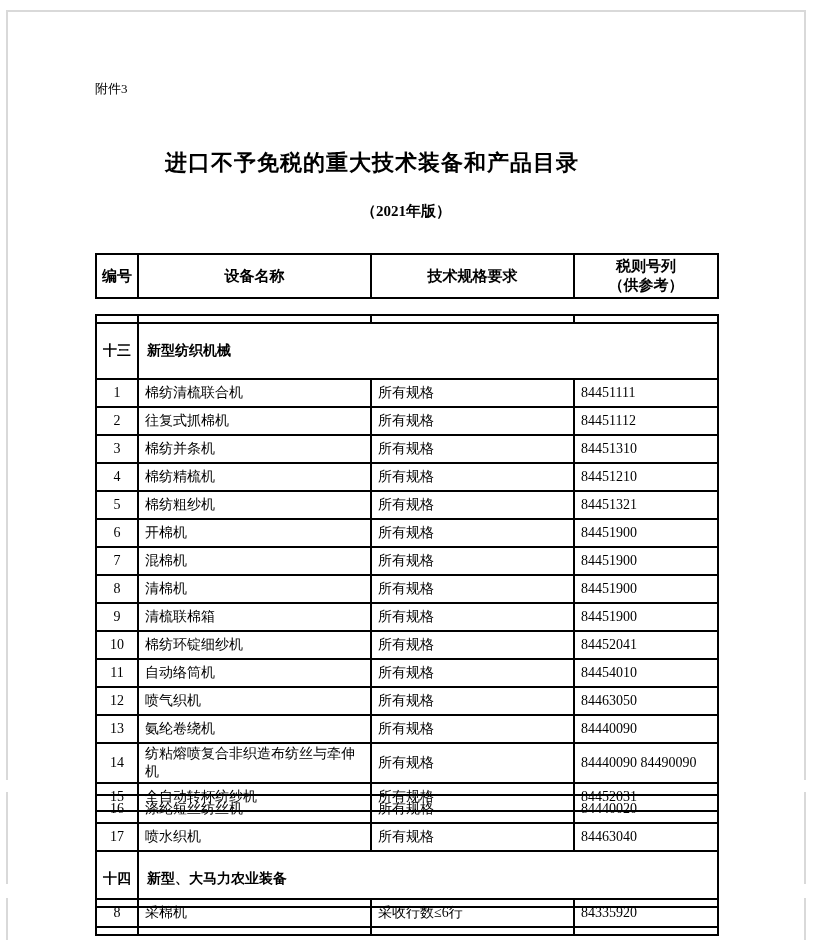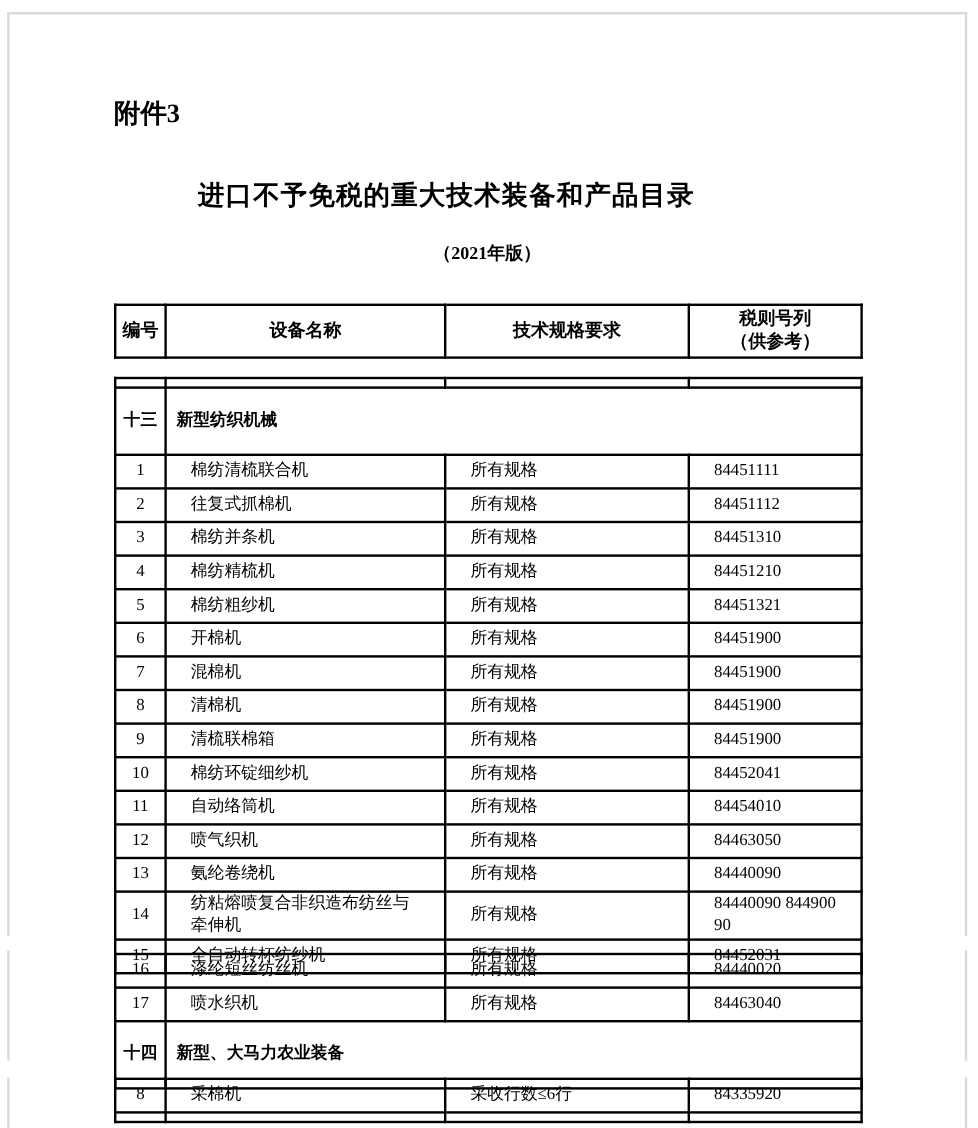--- a/index.html
+++ b/index.html
@@ -5,34 +5,34 @@
   html,body{margin:0;padding:0}
   body{
     width:815px;height:940px;position:relative;overflow:hidden;
     background:#ffffff;color:#000;
     font-family:"Liberation Serif","DejaVu Serif",serif;
   }
   .abs{position:absolute}
   
   .page-edge{position:absolute;background:#d9d9d9}
   
-  .attach{left:95px;top:80px;font-size:22px;font-weight:bold}
+  .attach{left:95px;top:80px;font-size:13px;font-weight:normal}
   .title{left:6px;top:148px;width:732px;text-align:center;font-size:22px;font-weight:bold;letter-spacing:1px}
   .subtitle{left:6px;top:202px;width:800px;text-align:center;font-size:15px;font-weight:600}
   
   .doc-table{
     position:absolute;left:95px;width:622px;
     border-collapse:collapse;table-layout:fixed;
   }
   .doc-table td,.doc-table th{
     border:2px solid #000;overflow:hidden;vertical-align:middle;
     font-size:14px;line-height:18px;white-space:normal;word-break:break-all;
   }
   .c-no{text-align:center;padding:1px 2px}
-  .c-name,.c-spec,.c-tariff{text-align:left;padding:1px 20px}
+  .c-name,.c-spec,.c-tariff{text-align:left;padding:1px 6px}
   .c-tariff{font-size:15px}
   .r{height:28px}
   .r-hdr{height:40px}
   .r-hdr th{font-size:15px;font-weight:bold;text-align:center;line-height:19px;padding:2px}
   .r-sec{height:42px}
   .sec-no{font-weight:bold;font-size:16px;text-align:center}
   .sec-title{font-weight:bold;font-size:16px;text-align:left;padding:18px 8px}
   .r-sliver{height:8px}
   .r-sliver td{padding:0}
   .t-hdr{top:253px}

